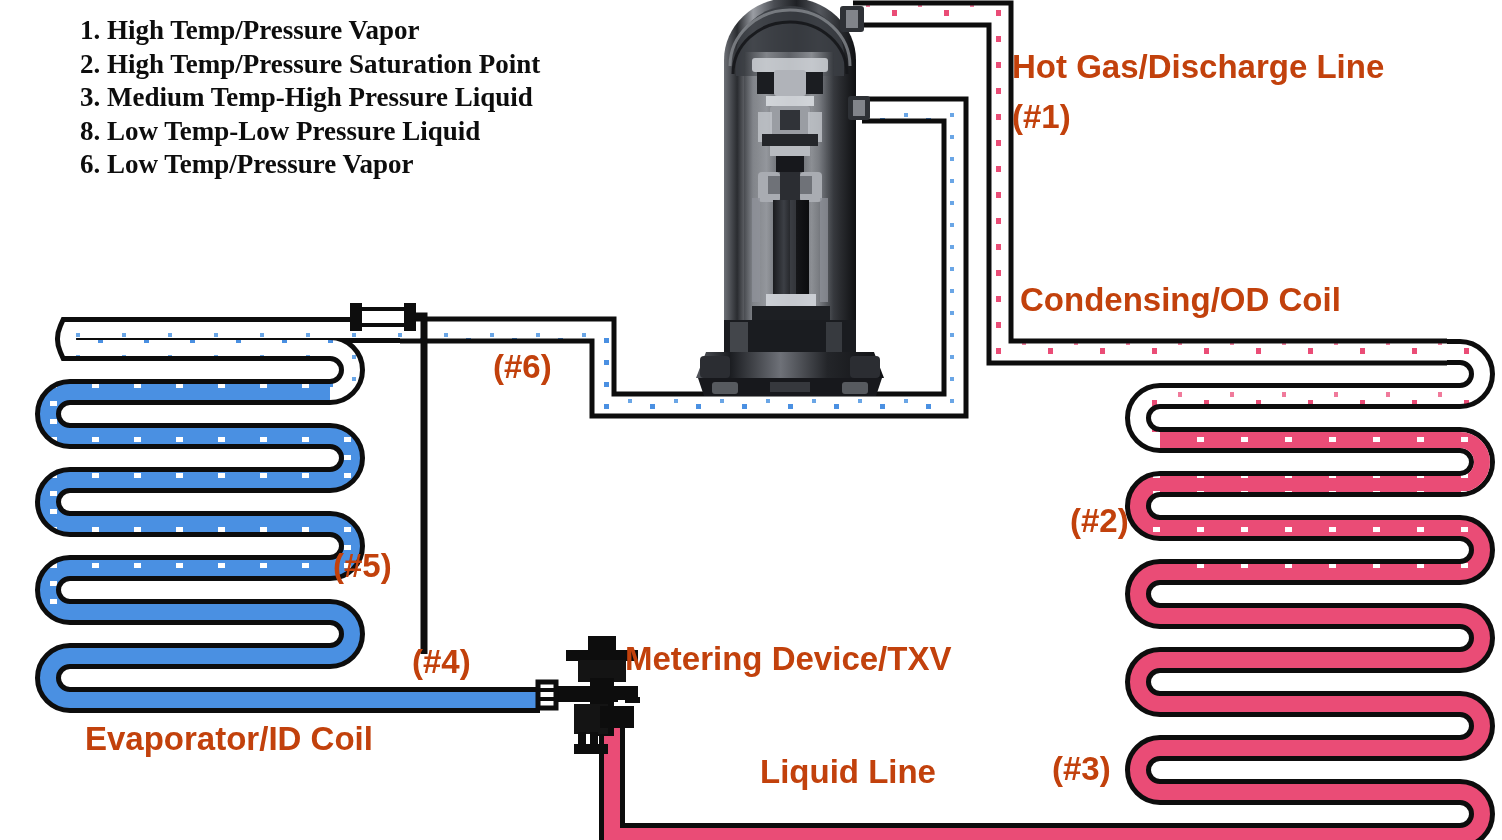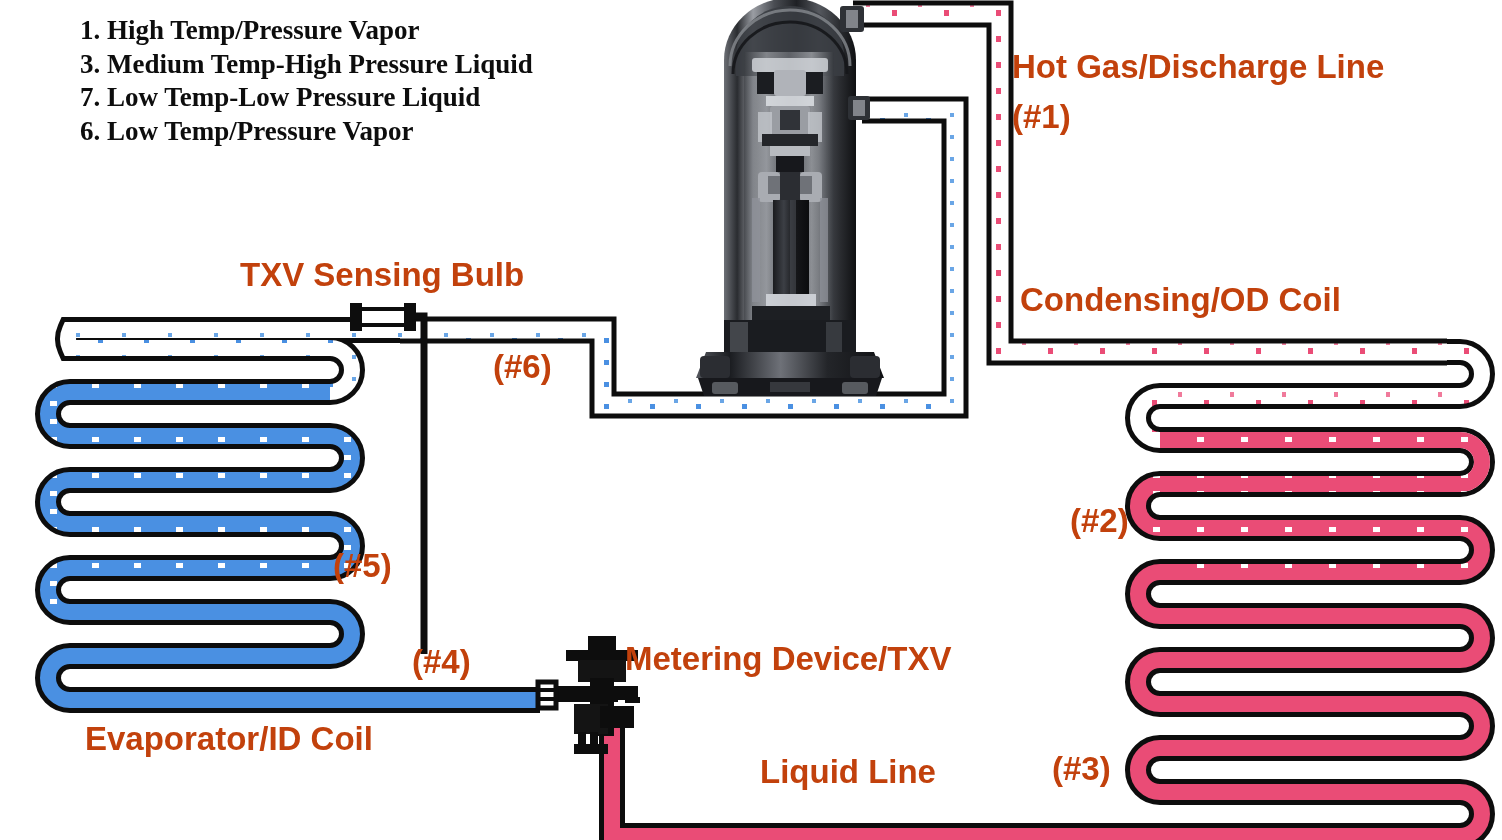--- a/index.html
+++ b/index.html
@@ -280,30 +280,30 @@
       <rect x="840" y="6" width="24" height="26" rx="3" fill="#2e3136"></rect>
       <rect x="846" y="10" width="12" height="18" fill="#81848a"></rect>
 
       <rect x="848" y="96" width="22" height="24" rx="3" fill="#2e3136"></rect>
       <rect x="853" y="100" width="12" height="16" fill="#81848a"></rect>
     </g>
   </svg>
 
   <div id="legend">
     <div>1. High Temp/Pressure Vapor</div>
+    <div>2. High Temp/Pressure Saturation Point</div>
     <div>3. Medium Temp-High Pressure Liquid</div>
-    <div>7. Low Temp-Low Pressure Liquid</div>
+    <div>8. Low Temp-Low Pressure Liquid</div>
     <div>6. Low Temp/Pressure Vapor</div>
   </div>
 
   <div class="lbl t-hotgas">Hot Gas/Discharge Line</div>
   <div class="lbl t-hotgas-n">(#1)</div>
   <div class="lbl t-cond">Condensing/OD Coil</div>
   <div class="lbl t-n2">(#2)</div>
-  <div class="lbl t-txvbulb">TXV Sensing Bulb</div>
   <div class="lbl t-n6">(#6)</div>
   <div class="lbl t-n5">(#5)</div>
   <div class="lbl t-n4">(#4)</div>
   <div class="lbl t-meter">Metering Device/TXV</div>
   <div class="lbl t-evap">Evaporator/ID Coil</div>
   <div class="lbl t-liquid">Liquid Line</div>
   <div class="lbl t-n3">(#3)</div>
 
 </div>
 

